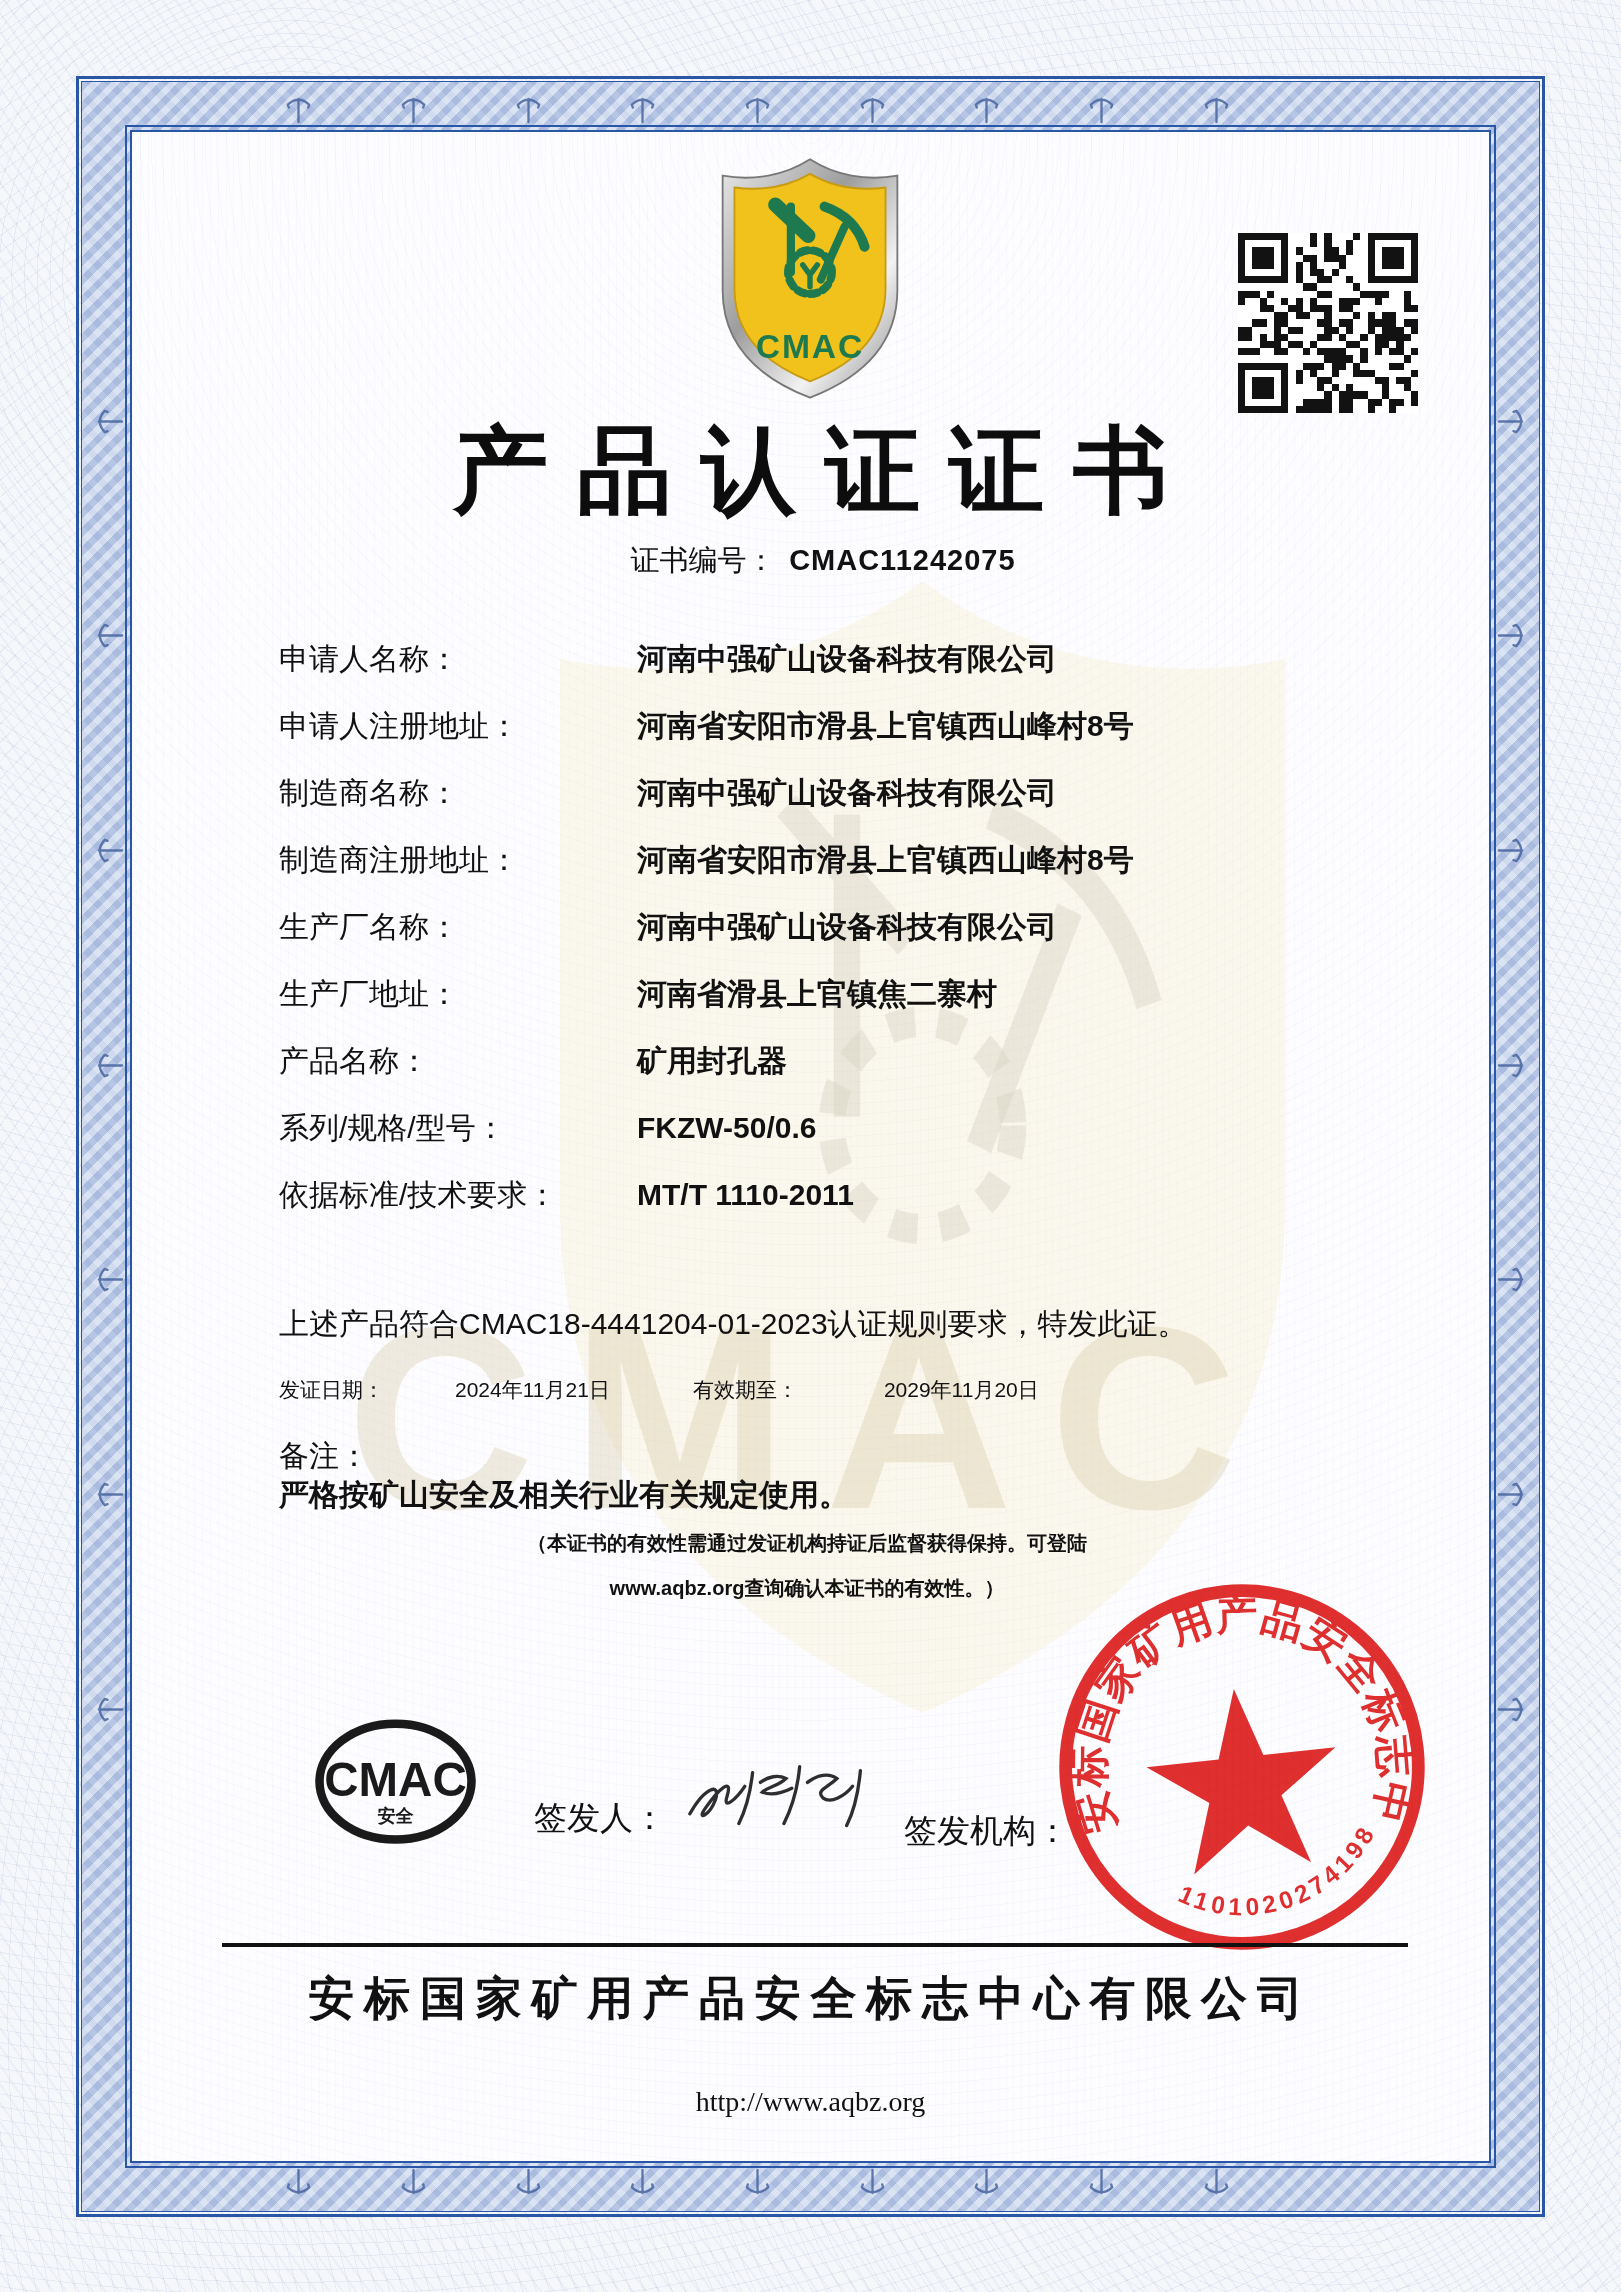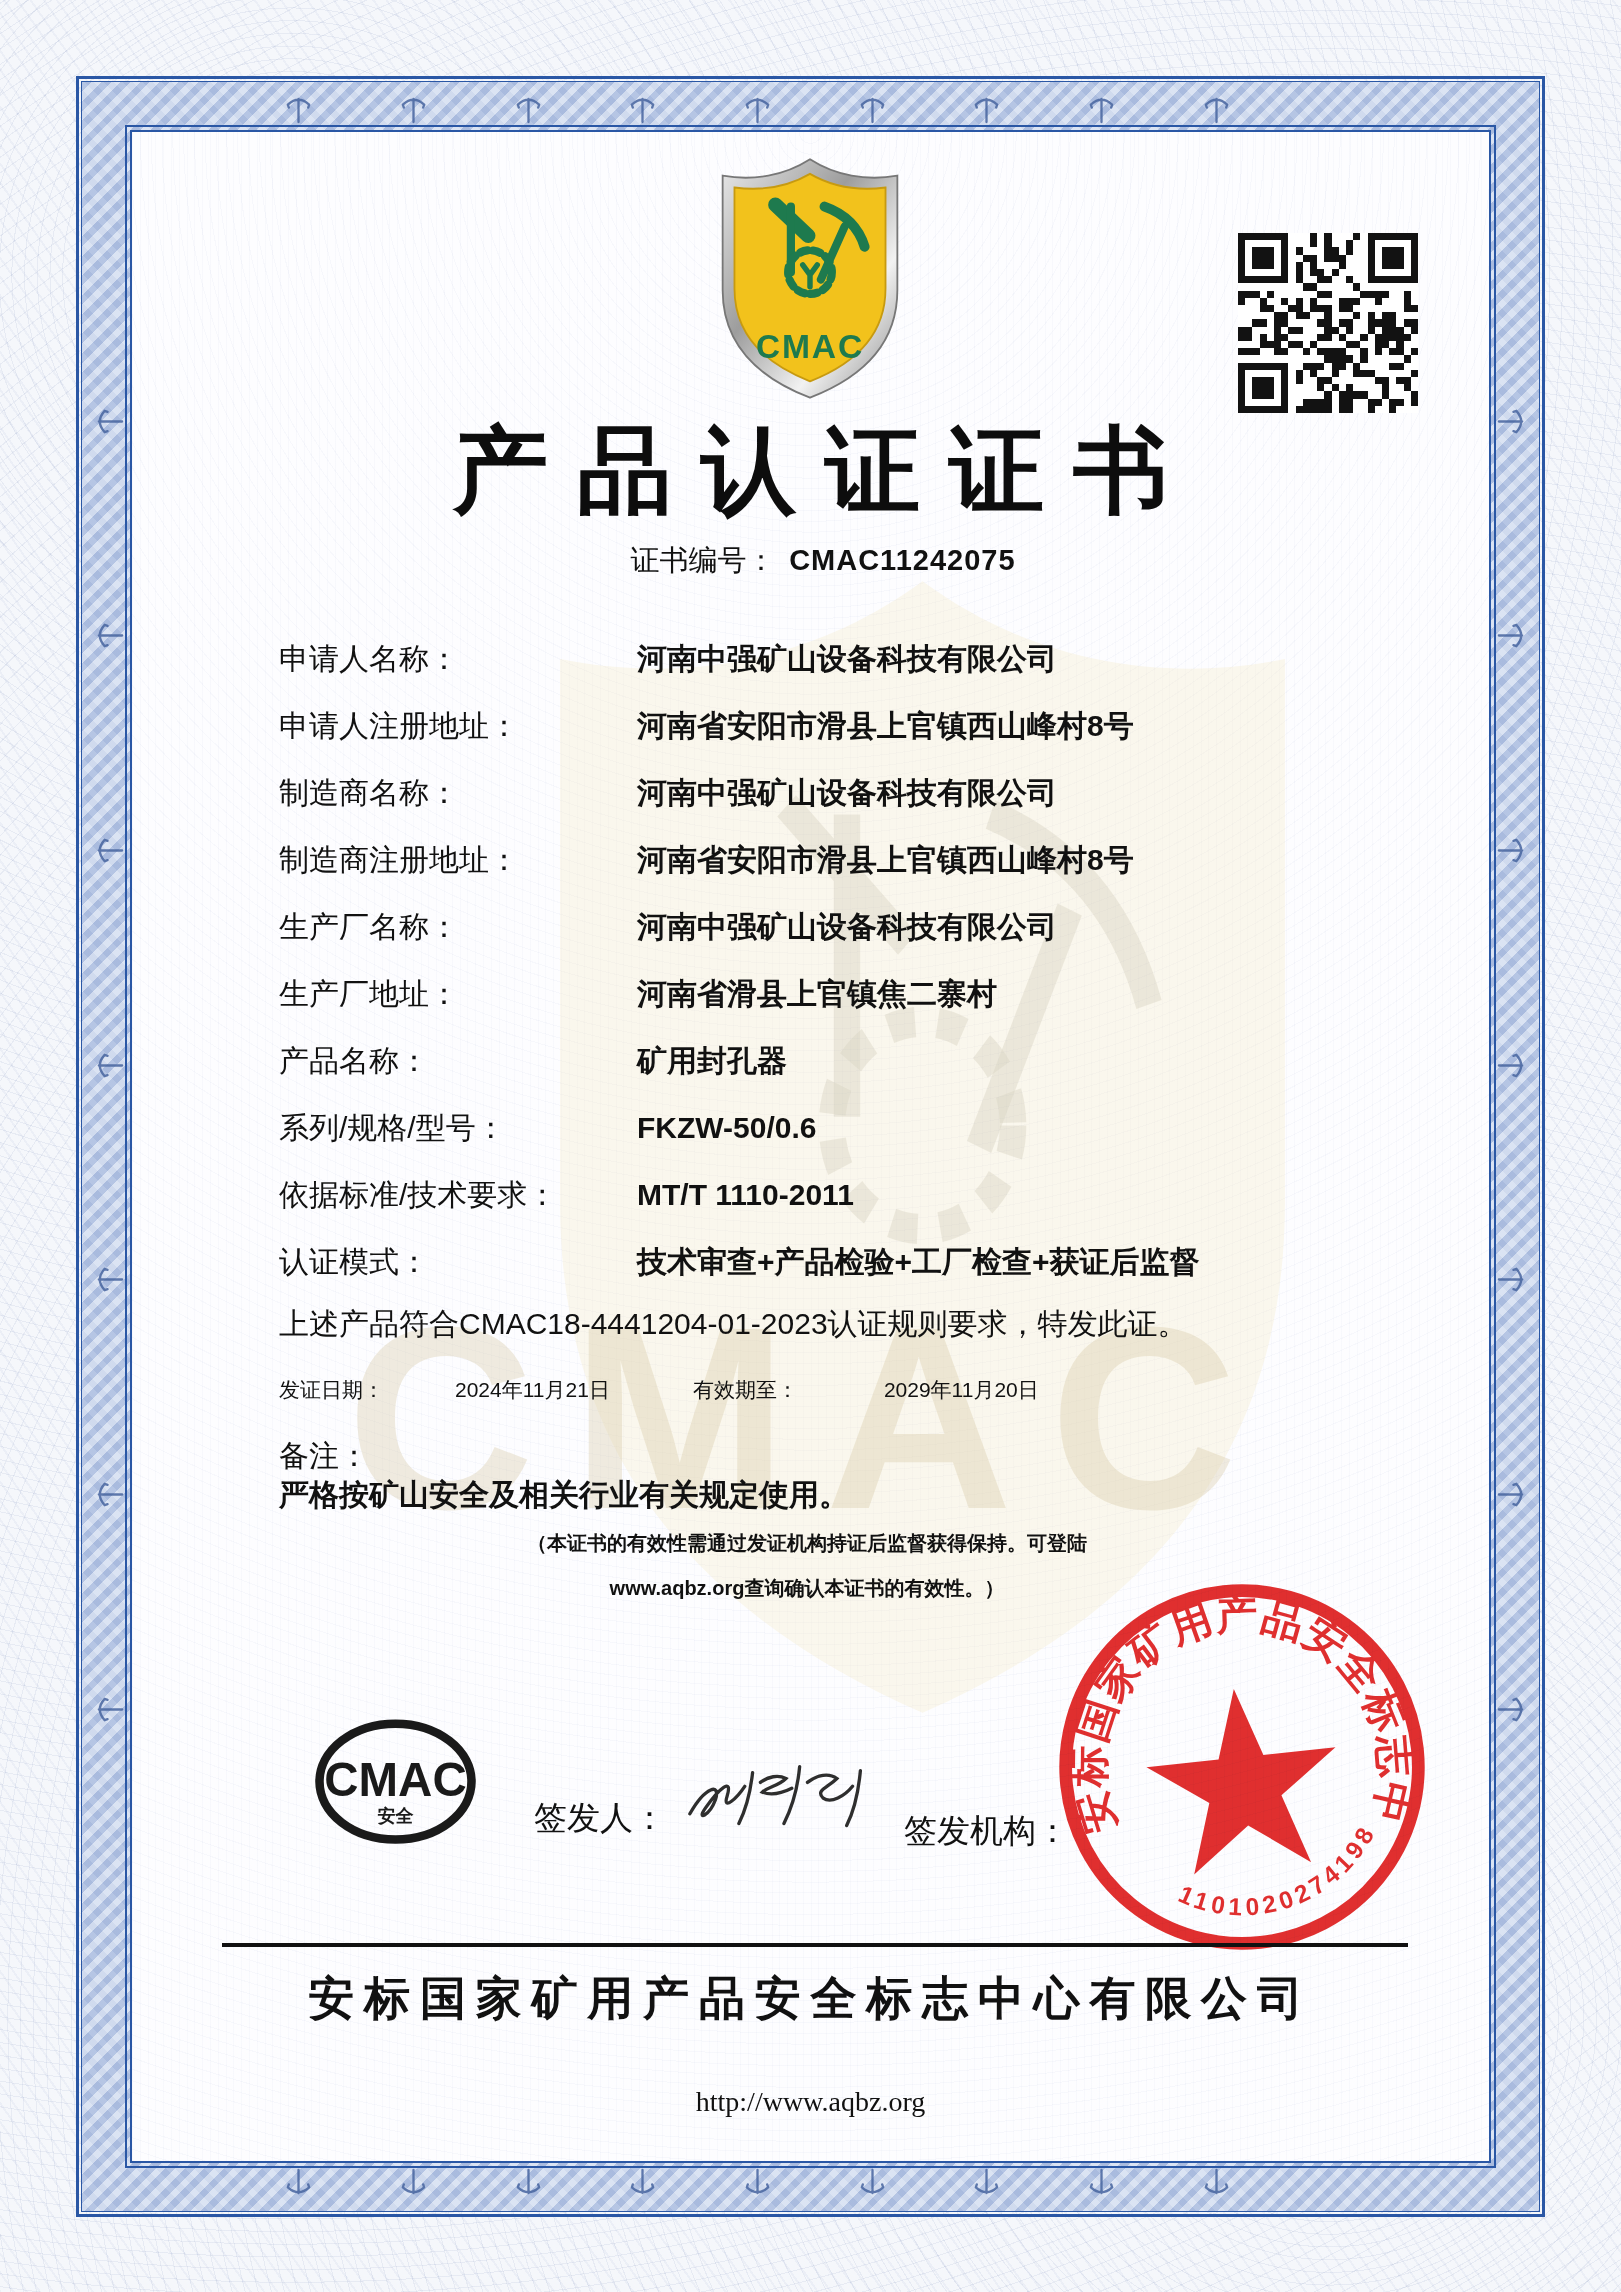--- a/index.html
+++ b/index.html
@@ -453,24 +453,20 @@
           <span class="val">矿用封孔器</span>
         </div>
       <div class="row">
           <span class="lbl">系列/规格/型号：</span>
           <span class="val">FKZW-50/0.6</span>
         </div>
       <div class="row">
           <span class="lbl">依据标准/技术要求：</span>
           <span class="val">MT/T 1110-2011</span>
         </div>
-      <div class="row">
-          <span class="lbl">认证模式：</span>
-          <span class="val">技术审查+产品检验+工厂检查+获证后监督</span>
-        </div>
     </div>
 
     <div class="statement">上述产品符合CMAC18-4441204-01-2023认证规则要求，特发此证。</div>
 
     <div class="daterow">
       <span class="dl">发证日期：</span>
         <span class="sp1"></span>
       <span class="dv">2024年11月21日</span>
         <span class="sp2"></span>
       <span class="dl">有效期至：</span>

